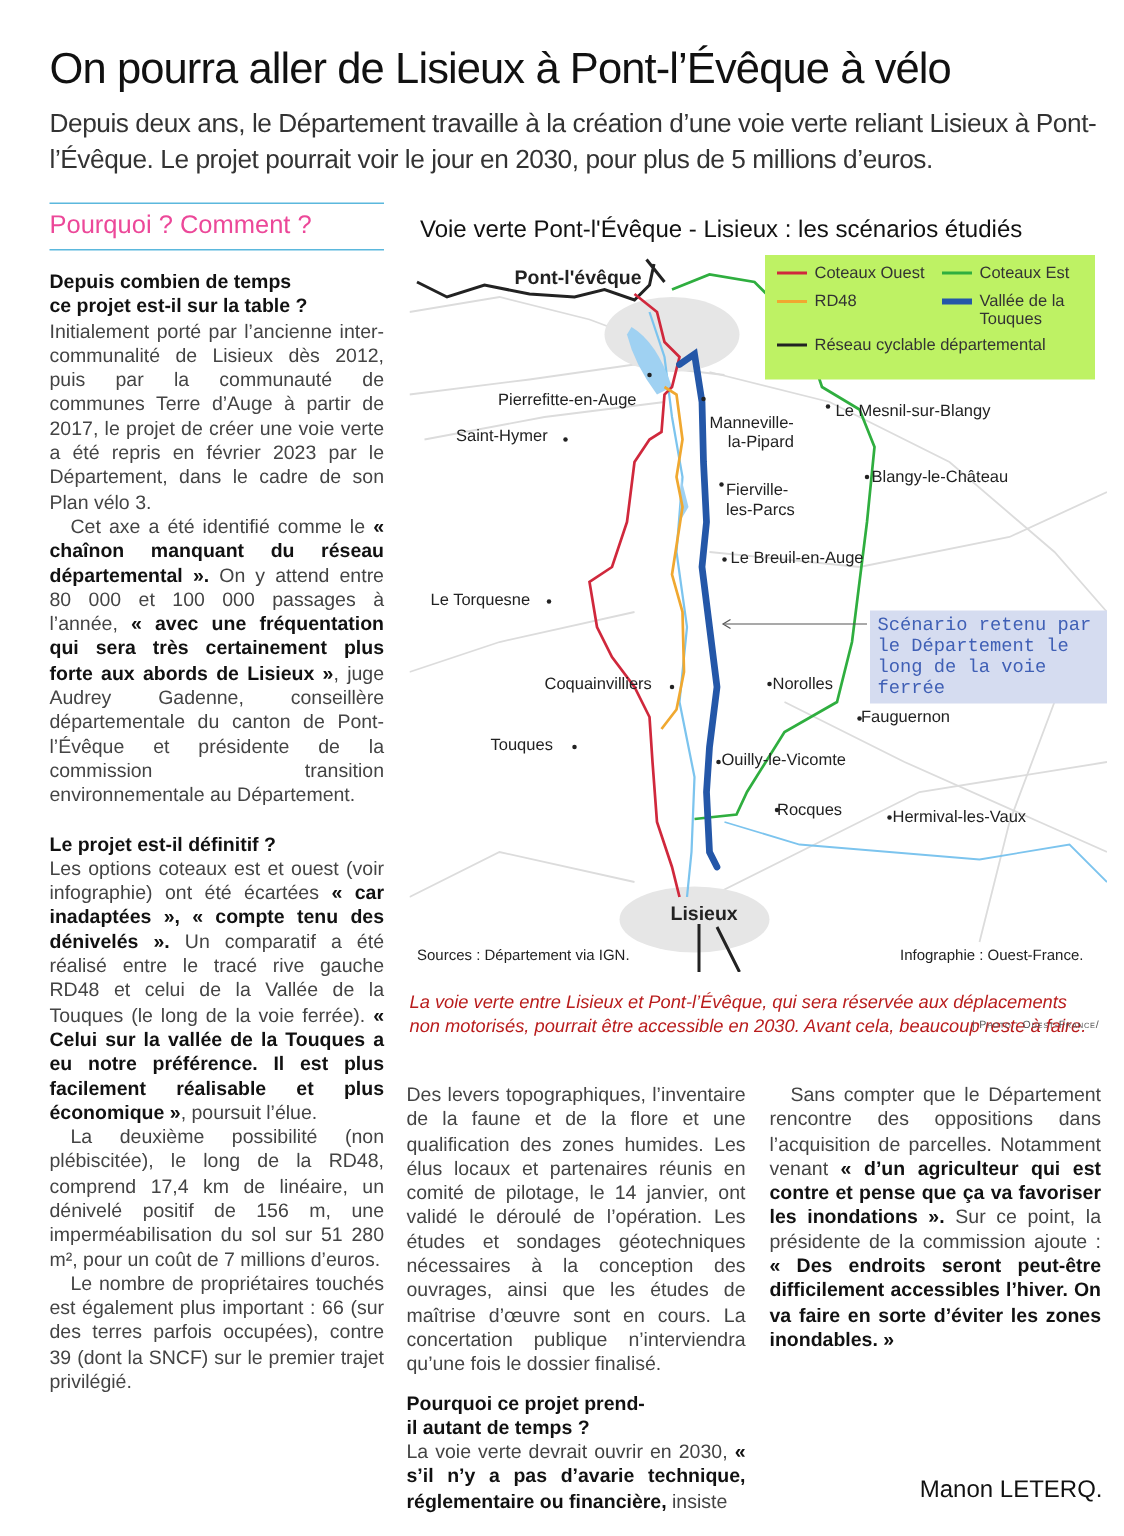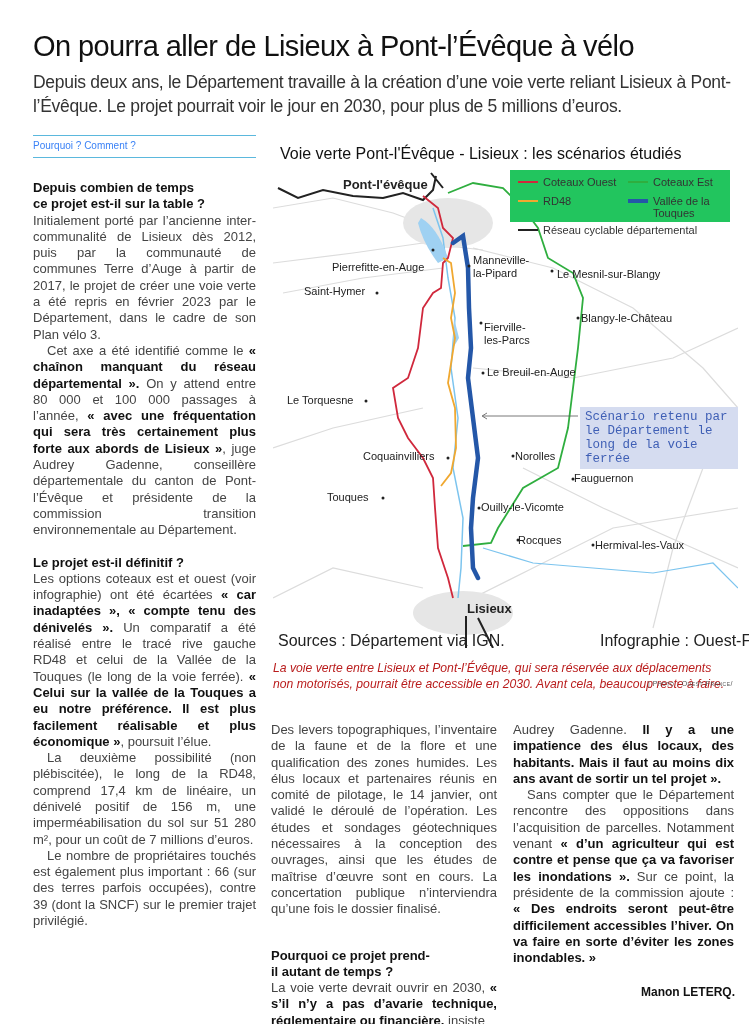--- a/index.html
+++ b/index.html
@@ -4,35 +4,35 @@
 <style>
   html, body { margin:0; padding:0; background:#fff; }
   body { width:749px; height:1024px; position:relative; overflow:hidden; font-family:"Liberation Sans", sans-serif; color:#222; }
   .headline { position:absolute; left:33px; top:30px; margin:0; font-size:29px; font-weight:400; letter-spacing:-0.6px; color:#111; white-space:nowrap; }
   .standfirst { position:absolute; left:33px; top:70px; width:700px; margin:0; font-size:17.5px; line-height:24px; color:#333; letter-spacing:-0.3px; }
   .col { position:absolute; font-size:13px; line-height:16.3px; color:#444; text-align:justify; hyphens:manual; }
   .col p { margin:0; }
   .col p.indent { text-indent:14px; }
   .col b { color:#111; font-weight:700; }
   .col h3 { margin:0; font-size:13px; line-height:16.3px; font-weight:700; color:#111; text-align:left; }
-  .rubric { position:absolute; left:33px; top:135px; width:223px; border-top:1.5px solid #5bb8dd; border-bottom:1.5px solid #5bb8dd; padding:4px 0 6px 0; font-size:10px; color:#3b82f6; }
+  .rubric { position:absolute; left:33px; top:135px; width:223px; border-top:1.5px solid #5bb8dd; border-bottom:1.5px solid #5bb8dd; padding:4px 0 6px 0; font-size:17px; color:#ec4899; }
   .col1 { left:33px; top:180px; width:223px; }
   .col2 { left:271px; top:722px; width:226px; }
   .col3 { left:513px; top:722px; width:221px; }
   .map-title { position:absolute; left:280px; top:145px; font-size:16px; color:#111; white-space:nowrap; }
   .map { position:absolute; left:273px; top:168px; width:465px; height:480px; }
   .caption { position:absolute; left:273px; top:660px; width:460px; font-size:12.2px; line-height:16px; font-style:italic; color:#b91c1c; }
   .photo-credit { position:absolute; right:16px; top:680px; font-size:7px; color:#555; letter-spacing:0.5px; font-variant:small-caps; }
-  .sign { position:absolute; right:14px; top:985px; font-size:12px; color:#111;font-weight:bold; }
-  .legend { position:absolute; left:510px; top:170px; width:220px; height:52px; background:#22c55e; font-size:11px; color:#333;text-decoration:underline; }
+  .sign { position:absolute; right:14px; top:985px; font-size:16px; color:#111; }
+  .legend { position:absolute; left:510px; top:170px; width:220px; height:83px; background:#bef264; font-size:11px; color:#333;text-decoration:underline; }
   .legend .item { position:absolute; display:flex; align-items:flex-start; gap:5px; line-height:12px; }
   .legend .sw { display:inline-block; width:20px; height:2px; margin-top:5px; }
   .callout { position:absolute; left:580px; top:407px; width:148px; background:#d5dcf0; color:#3f5fb5; font-size:12.5px; line-height:14px; padding:3px 5px 3px 5px;font-family:Liberation Mono, monospace; }
   .place { position:absolute; font-size:11px; color:#222; white-space:nowrap; }
-  .src { position:absolute; font-size:16px; color:#222; white-space:nowrap; }
+  .src { position:absolute; font-size:10px; color:#222; white-space:nowrap; }
 </style>
 </head>
 <body>
 
 <h1 class="headline">On pourra aller de Lisieux à Pont-l’Évêque à vélo</h1>
 <p class="standfirst">Depuis deux ans, le Département travaille à la création d’une voie verte reliant Lisieux à Pont-l’Évêque. Le projet pourrait voir le jour en 2030, pour plus de 5 millions d’euros.</p>
 
 <div class="rubric">Pourquoi ? Comment ?</div>
 
 <div class="col col1">
@@ -99,34 +99,34 @@
     <circle cx="110" cy="330" r="1.5"></circle>
     <circle cx="206" cy="340" r="1.5"></circle>
     <circle cx="245" cy="372" r="1.5"></circle>
     <circle cx="320" cy="377" r="1.5"></circle>
   </g>
 </svg>
 
 <div class="place" style="left:343px;top:177px;font-size:13px;font-weight:700;">Pont-l'évêque</div>
 <div class="place" style="left:332px;top:261px;">Pierrefitte-en-Auge</div>
 <div class="place" style="left:304px;top:285px;">Saint-Hymer</div>
-<div class="place" style="left:473px;top:254px;line-height:13px;"><span>Manneville-</span><br><span>la-Pipard</span></div>
+<div class="place" style="left:473px;top:276px;line-height:13px;text-align:right;"><span>Manneville-</span><br><span>la-Pipard</span></div>
 <div class="place" style="left:557px;top:268px;">Le Mesnil-sur-Blangy</div>
 <div class="place" style="left:581px;top:312px;text-align:right;">Blangy-le-Château</div>
 <div class="place" style="left:484px;top:321px;line-height:13px;"><span>Fierville-</span><br><span>les-Parcs</span></div>
 <div class="place" style="left:487px;top:366px;">Le Breuil-en-Auge</div>
 <div class="place" style="left:287px;top:394px;">Le Torquesne</div>
 <div class="place" style="left:363px;top:450px;">Coquainvilliers</div>
 <div class="place" style="left:515px;top:450px;">Norolles</div>
 <div class="place" style="left:574px;top:472px;">Fauguernon</div>
 <div class="place" style="left:327px;top:491px;">Touques</div>
 <div class="place" style="left:481px;top:501px;">Ouilly-le-Vicomte</div>
 <div class="place" style="left:518px;top:534px;">Rocques</div>
 <div class="place" style="left:595px;top:539px;">Hermival-les-Vaux</div>
-<div class="place" style="left:467px;top:601px;font-size:13px;font-weight:700;">Lisieux</div>
+<div class="place" style="left:447px;top:601px;font-size:13px;font-weight:700;">Lisieux</div>
 
 <div class="legend">
   <div class="item" style="left:8px;top:6px;">
       <span class="sw" style="background:#d0283c"></span>
       <span>Coteaux Ouest</span>
     </div>
   <div class="item" style="left:118px;top:6px;">
       <span class="sw" style="background:#2fae3f"></span>
       <span>Coteaux Est</span>
     </div>
@@ -147,22 +147,21 @@
 <div class="callout">Scénario retenu par le Département le long de la voie ferrée</div>
 
 <div class="src" style="left:278px;top:632px;">Sources : Département via IGN.</div>
 <div class="src" style="left:600px;top:632px;">Infographie : Ouest-France.</div>
 
 <div class="caption">La voie verte entre Lisieux et Pont-l’Évêque, qui sera réservée aux déplacements non motorisés, pourrait être accessible en 2030. Avant cela, beaucoup reste à faire.</div>
 <div class="photo-credit">| Photo : Ouest-France/</div>
 
 <div class="col col2">
   <p>Des levers topographiques, l’inventaire de la faune et de la flore et une qualification des zones humides. Les élus locaux et partenaires réunis en comité de pilotage, le 14 janvier, ont validé le déroulé de l’opération. Les études et sondages géotechniques nécessaires à la conception des ouvrages, ainsi que les études de maîtrise d’œuvre sont en cours. La concertation publique n’interviendra qu’une fois le dossier finalisé.</p>
-  <h3 style="margin-top:30px;width:160px">Pourquoi ce projet prend-il autant de temps ?</h3>
+  <h3 style="margin-top:10px;width:160px">Pourquoi ce projet prend-il autant de temps ?</h3>
   <p><span>La voie verte devrait ouvrir en 2030, </span><b>« s’il n’y a pas d’avarie technique, réglementaire ou financière,</b><span> insiste</span></p>
 </div>
 
 <div class="col col3">
-  <p><span>Audrey Gadenne. </span><b>Il y a une impatience des élus locaux, des habitants. Mais il faut au moins dix ans avant de sortir un tel projet ».</b></p>
   <p class="indent"><span>Sans compter que le Département rencontre des oppositions dans l’acquisition de parcelles. Notamment venant </span><b>« d’un agriculteur qui est contre et pense que ça va favoriser les inondations ».</b><span> Sur ce point, la présidente de la commission ajoute : </span><b>« Des endroits seront peut-être difficilement accessibles l’hiver. On va faire en sorte d’éviter les zones inondables. »</b></p>
 </div>
 
 <div class="sign">Manon LETERQ.</div>
 
 </body></html>

